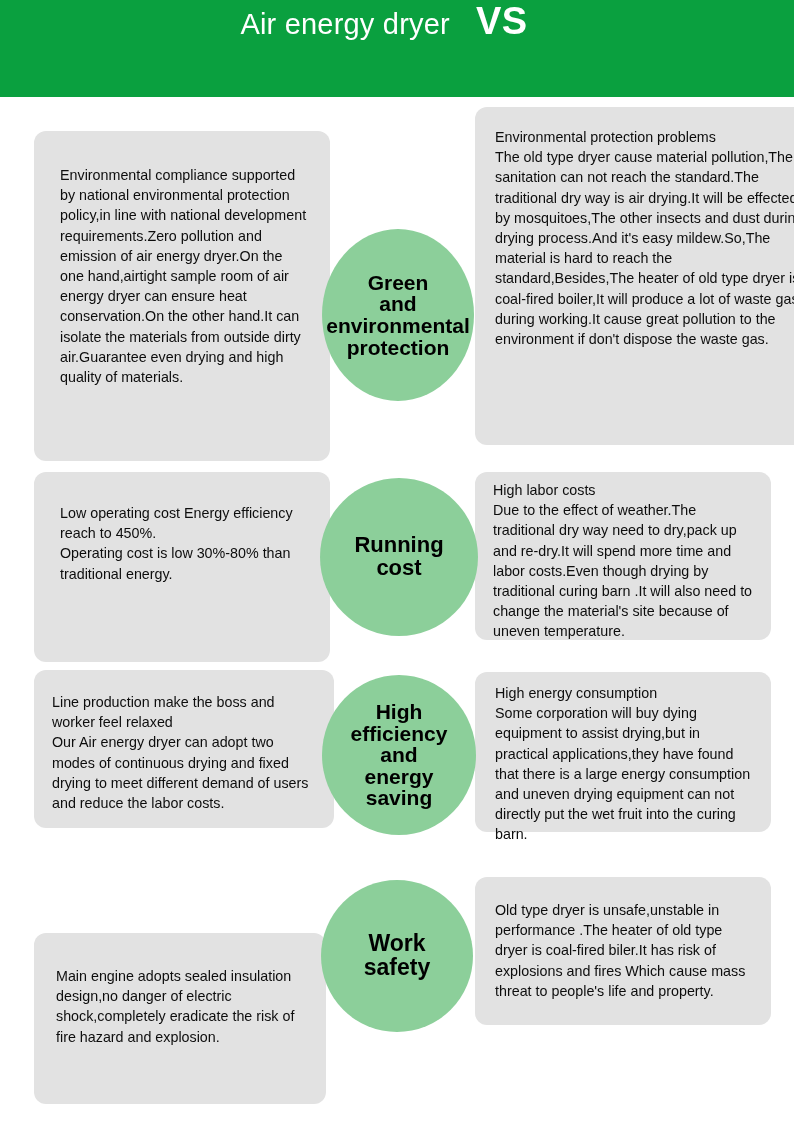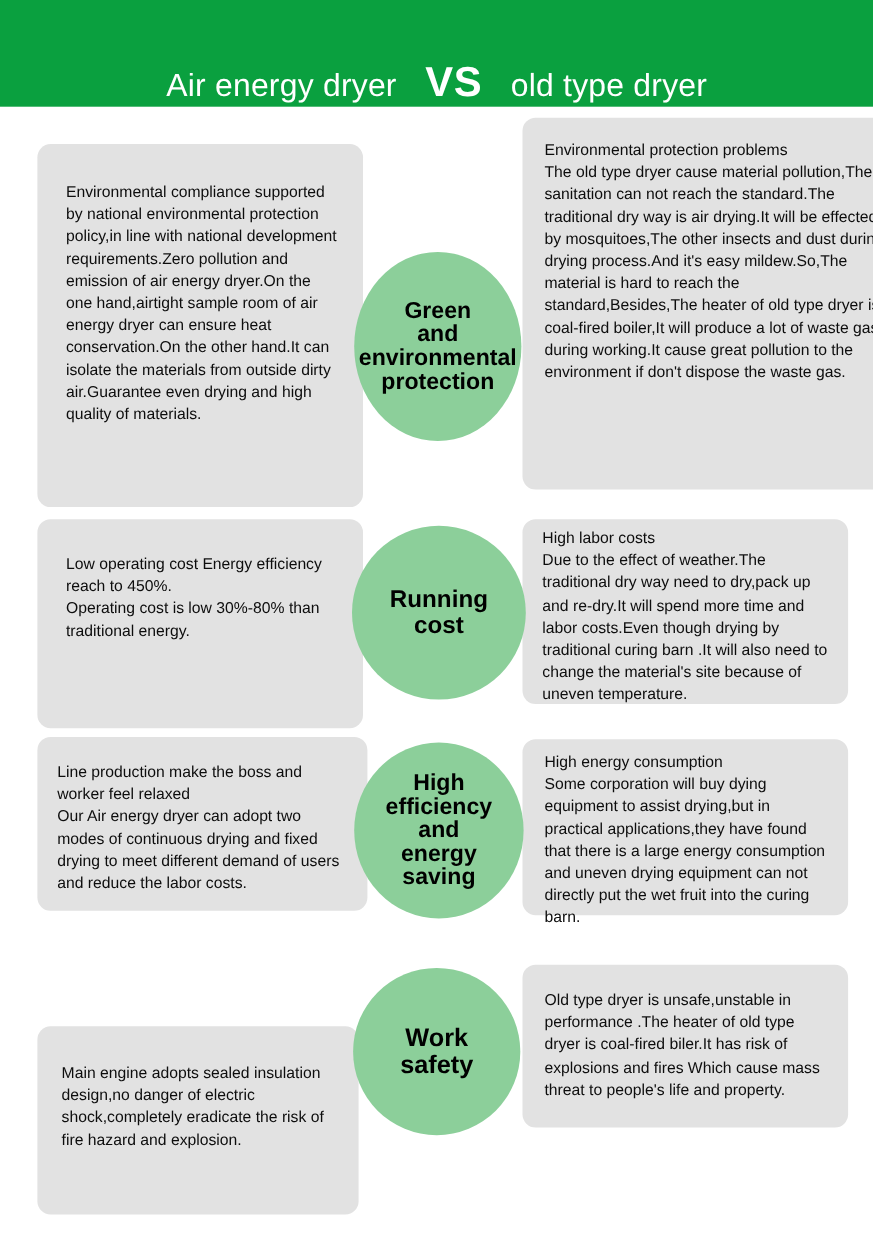--- a/index.html
+++ b/index.html
@@ -17,21 +17,21 @@
 
   
   .header {
     position: absolute;
     left: 0;
     top: 0;
     width: 794px;
     height: 97px;
     background: #0aa03f;
     display: flex;
-    align-items: flex-end;
+    align-items: flex-start;
     justify-content: center;
     box-sizing: border-box;
   }
   .header-inner {
     display: flex;
     align-items: baseline;
     justify-content: center;
     white-space: nowrap;
   }
   .title-left, .title-right {
@@ -131,21 +131,20 @@
     font-size: 23px;
   }
 </style>
 </head>
 <body>
 
 <div class="header">
   <div class="header-inner">
     <span class="title-left">Air energy dryer</span>
     <span class="title-vs">VS</span>
-    <span class="title-right">old type dryer</span>
   </div>
 </div>
 
 <div class="rows">
 
   <div class="row row1" style="height:365px;">
     <div class="panel panel-left">
       <span class="panel-text">Environmental compliance supported by national environmental protection policy,in line with national development requirements.Zero pollution and emission of air energy dryer.On the one hand,airtight sample room of air energy dryer can ensure heat conservation.On the other hand.It can isolate the materials from outside dirty air.Guarantee even drying and high quality of materials.</span>
     </div>
     <div class="circle">

